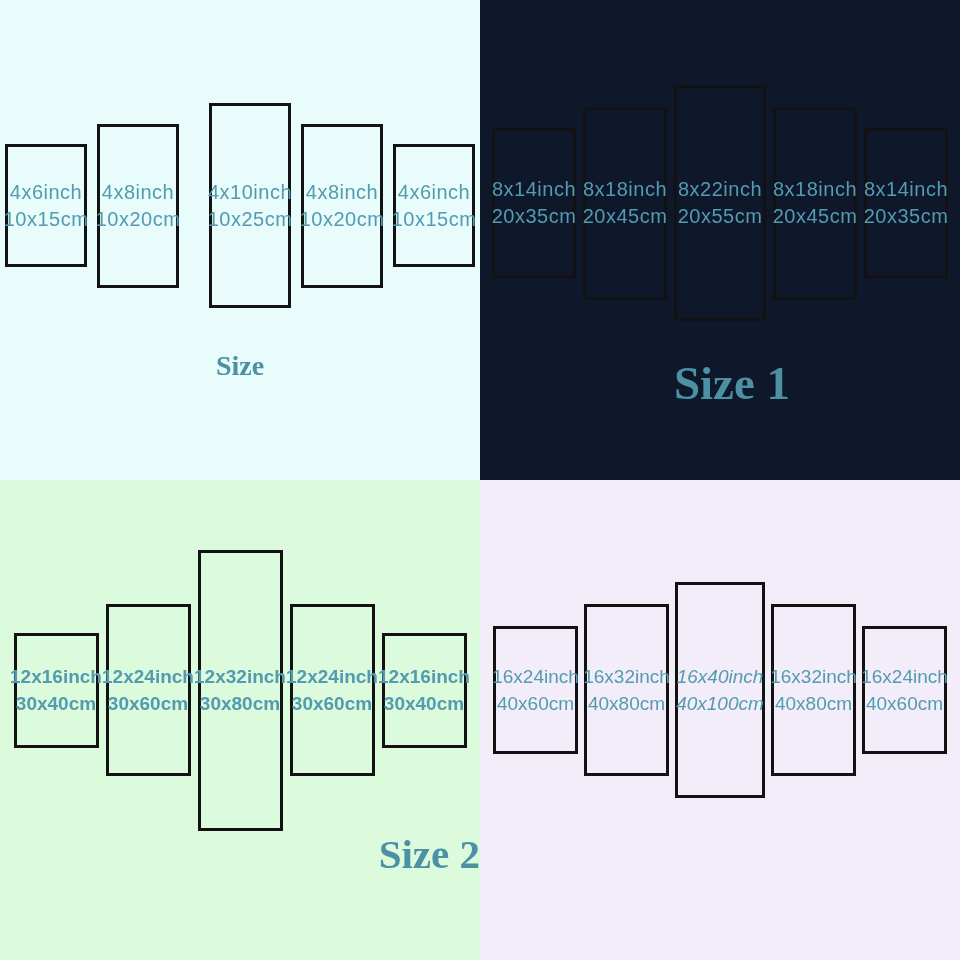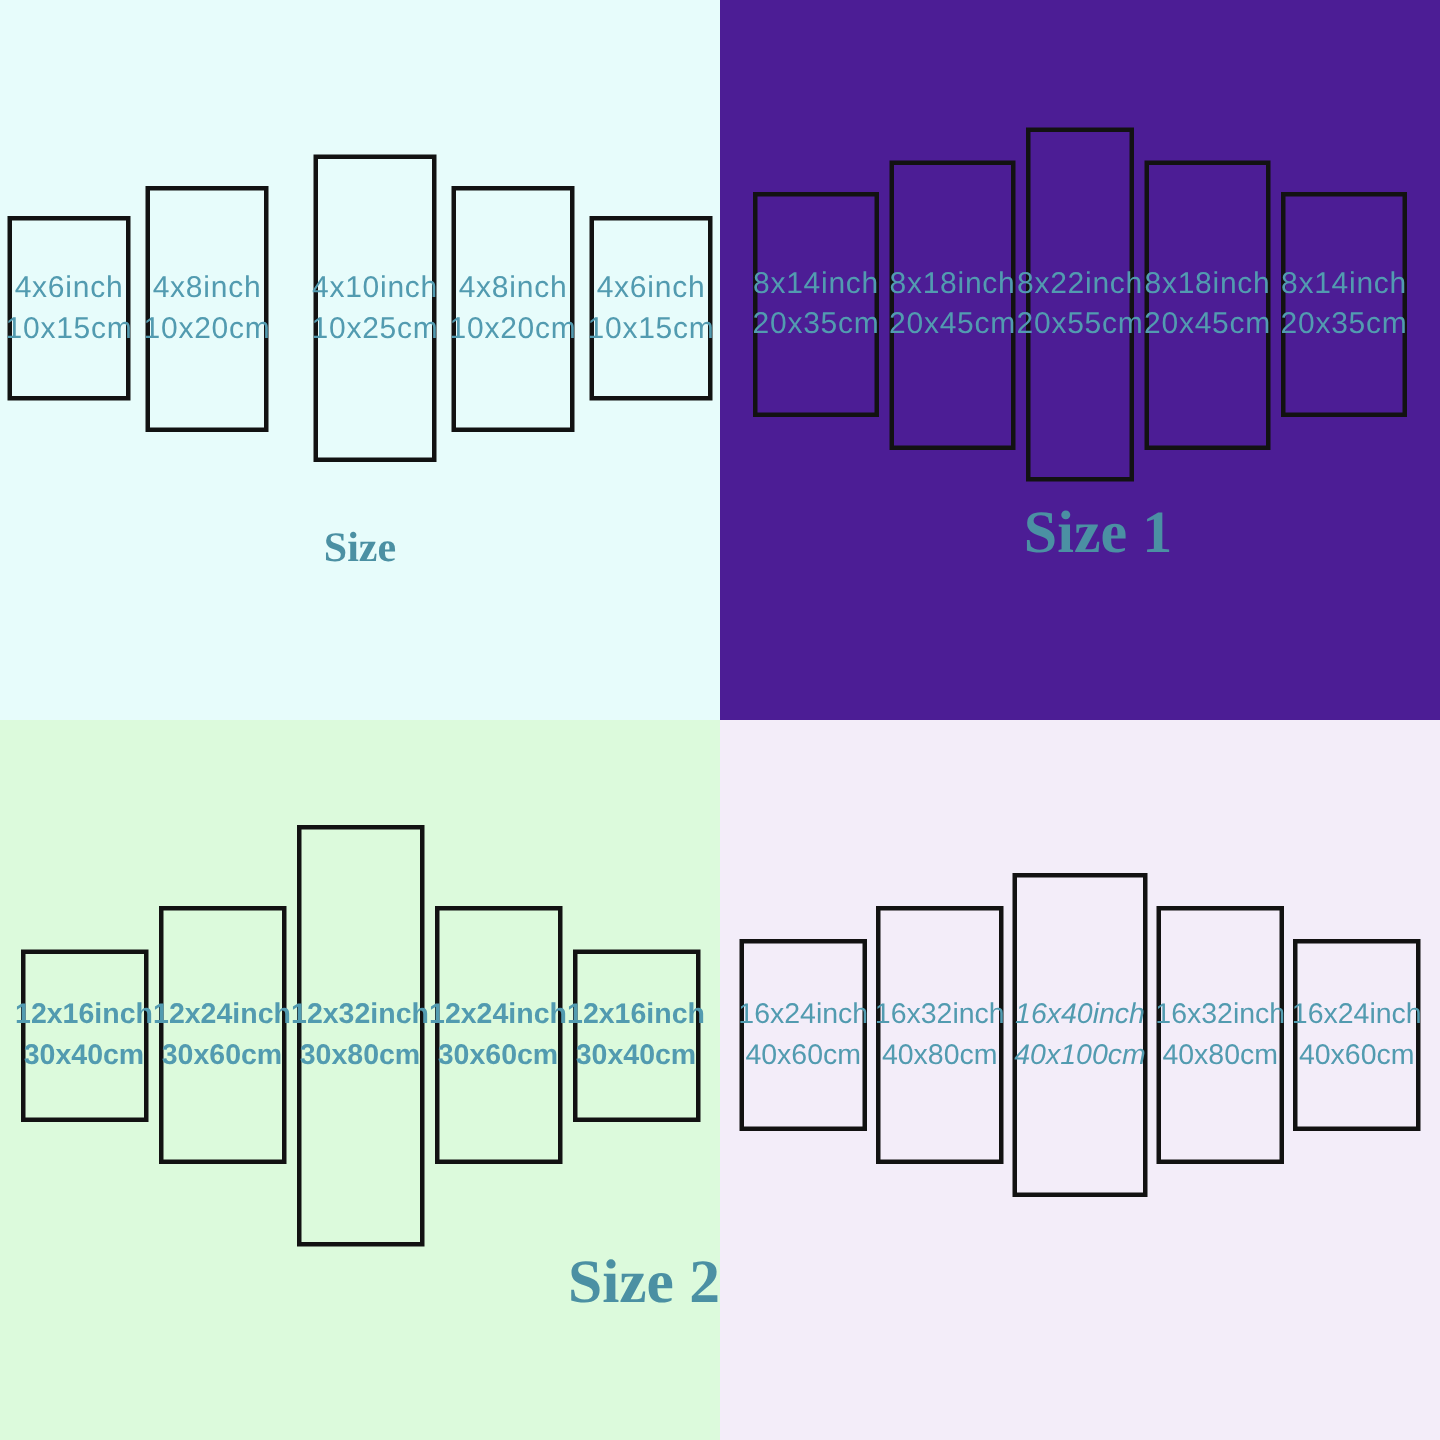--- a/index.html
+++ b/index.html
@@ -55,21 +55,21 @@
     text-align: center;
     font-family: "Liberation Serif", serif;
     font-weight: 700;
     color: var(--title-text, #4b90a3);
   }
   .q0 .panels { gap: 10px; top: 103px; height: 205px; }
   .q1 .panels { gap: 7px;  top: 85px;  height: 236px; }
   .q2 .panels { gap: 7px;  top: 95px;  height: 230px; font-weight: bold; }
   .q3 .panels { gap: 6px;  top: 102px; height: 216px; }
   .q0 .quadrant-title { top: 350px; font-size: 28px; }
-  .q1 .quadrant-title { top: 331px; font-size: 40px; padding-left: 24px; }
+  .q1 .quadrant-title { top: 356px; font-size: 47px; padding-left: 24px; }
   .q2 .quadrant-title { top: 350px; font-size: 41px; text-align: right; }
   .q3 .quadrant-title { top: 350px; font-size: 41px; }
   .line { display: block; }
 </style>
 </head>
 <body>
 
 <div class="chart-grid">
 
   <section class="quadrant q0" style="background-color: rgb(231, 252, 251);">
@@ -101,35 +101,35 @@
       <div class="panel" style="width: 82px; height: 123px;">
         <div class="panel-label">
           <span class="line">4x6inch</span>
           <span class="line">10x15cm</span>
         </div>
       </div>
     </div>
     <h2 class="quadrant-title">Size</h2>
   </section>
 
-  <section class="quadrant q1" style="background-color: #4c1d95;">
+  <section class="quadrant q1" style="background-color: #0f172a;">
     <div class="panels">
       <div class="panel" style="width: 84px; height: 150px;">
         <div class="panel-label">
           <span class="line">8x14inch</span>
           <span class="line">20x35cm</span>
         </div>
       </div>
       <div class="panel" style="width: 84px; height: 193px;">
         <div class="panel-label">
           <span class="line">8x18inch</span>
           <span class="line">20x45cm</span>
         </div>
       </div>
-      <div class="panel" style="width: 72px; height: 236px;">
+      <div class="panel" style="width: 92px; height: 236px;">
         <div class="panel-label">
           <span class="line">8x22inch</span>
           <span class="line">20x55cm</span>
         </div>
       </div>
       <div class="panel" style="width: 84px; height: 193px;">
         <div class="panel-label">
           <span class="line">8x18inch</span>
           <span class="line">20x45cm</span>
         </div>

